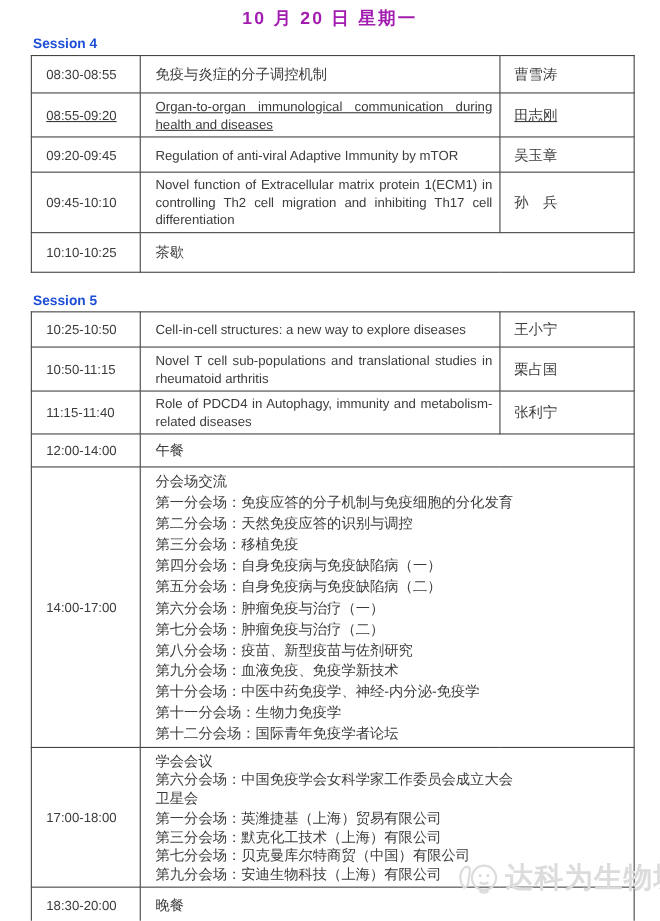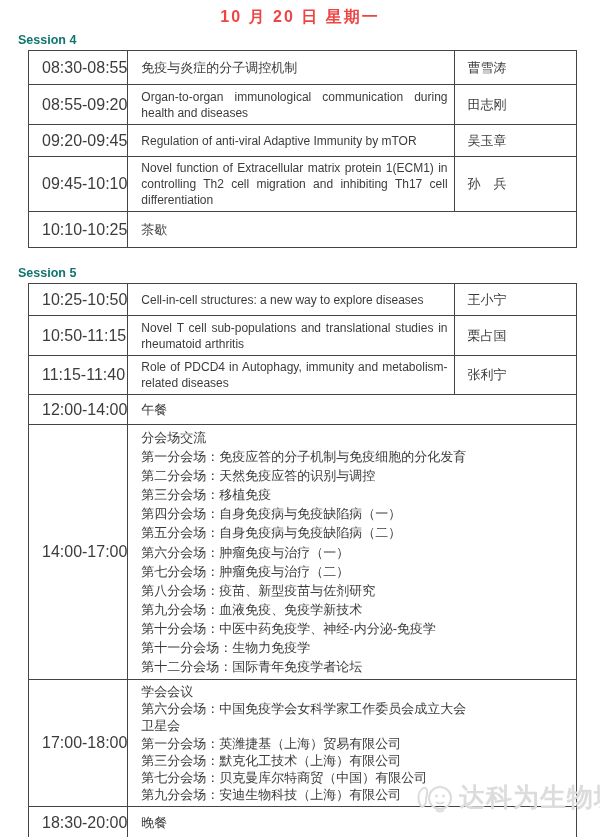--- a/index.html
+++ b/index.html
@@ -10,42 +10,42 @@
     font-family: "Liberation Sans", "DejaVu Sans", sans-serif;
     color: #3c3c3c;
     position: relative;
     overflow: hidden;
   }
   .page-title {
     margin: 7px 0 3px 0;
     text-align: center;
     font-size: 16px;
     font-weight: bold;
-    color: #ef4444;
+    color: #a21caf;
     letter-spacing: 2px;
   }
   .session-label {
-    margin: 5px 0 3px 18px;
+    margin: 5px 0 3px 30px;
     font-size: 12.5px;
     font-weight: 600;
-    color: #0f766e;
+    color: #1d4ed8;
   }
   table.sched {
     border-collapse: collapse;
     table-layout: fixed;
     margin-left: 28px;
     width: 549px;
   }
   table.sched td {
     border: 1.4px solid #454545;
     vertical-align: middle;
     padding: 3px 8px 3px 13px;
     overflow: hidden;
   }
-  td.time   { width: 99px;  padding-left: 8px; font-size: 16px; white-space: nowrap; }
+  td.time   { width: 99px;  padding-left: 8px; font-size: 12px; white-space: nowrap; }
   td.title  { width: 325px; font-size: 13px; margin-top: 15px; }
   td.title.en { font-size: 12px; text-align: justify; line-height: 16px; padding-right: 6px; }
   td.speaker{ width: 122px; padding-left: 8px; font-size: 13px; }
   td.event  { font-size: 13px; }
   td.lines-cell { vertical-align: middle; padding-top: 5px; padding-bottom: 5px; margin-top: 13px; }
   .line { white-space: nowrap; }
   .lh19 .line { line-height: 19.1px; font-size: 13px; }
   .lh17 .line { line-height: 17.1px; font-size: 13px; }
   .gap-session5 { height: 13px; }
   .watermark {
@@ -71,21 +71,21 @@
 
 <div class="session-label">Session 4</div>
 
 <table class="sched">
   <tbody>
       <tr style="height:34px;">
     <td class="time">08:30-08:55</td>
     <td class="title">免疫与炎症的分子调控机制</td>
     <td class="speaker">曹雪涛</td>
   </tr>
-  <tr style="height:40px;">
+  <tr style="height:40px;text-decoration:underline;">
     <td class="time">08:55-09:20</td>
     <td class="title en">Organ-to-organ immunological communication during health and diseases</td>
     <td class="speaker">田志刚</td>
   </tr>
   <tr style="height:32px;">
     <td class="time">09:20-09:45</td>
     <td class="title en">Regulation of anti-viral Adaptive Immunity by mTOR</td>
     <td class="speaker">吴玉章</td>
   </tr>
   <tr style="height:50px;">

